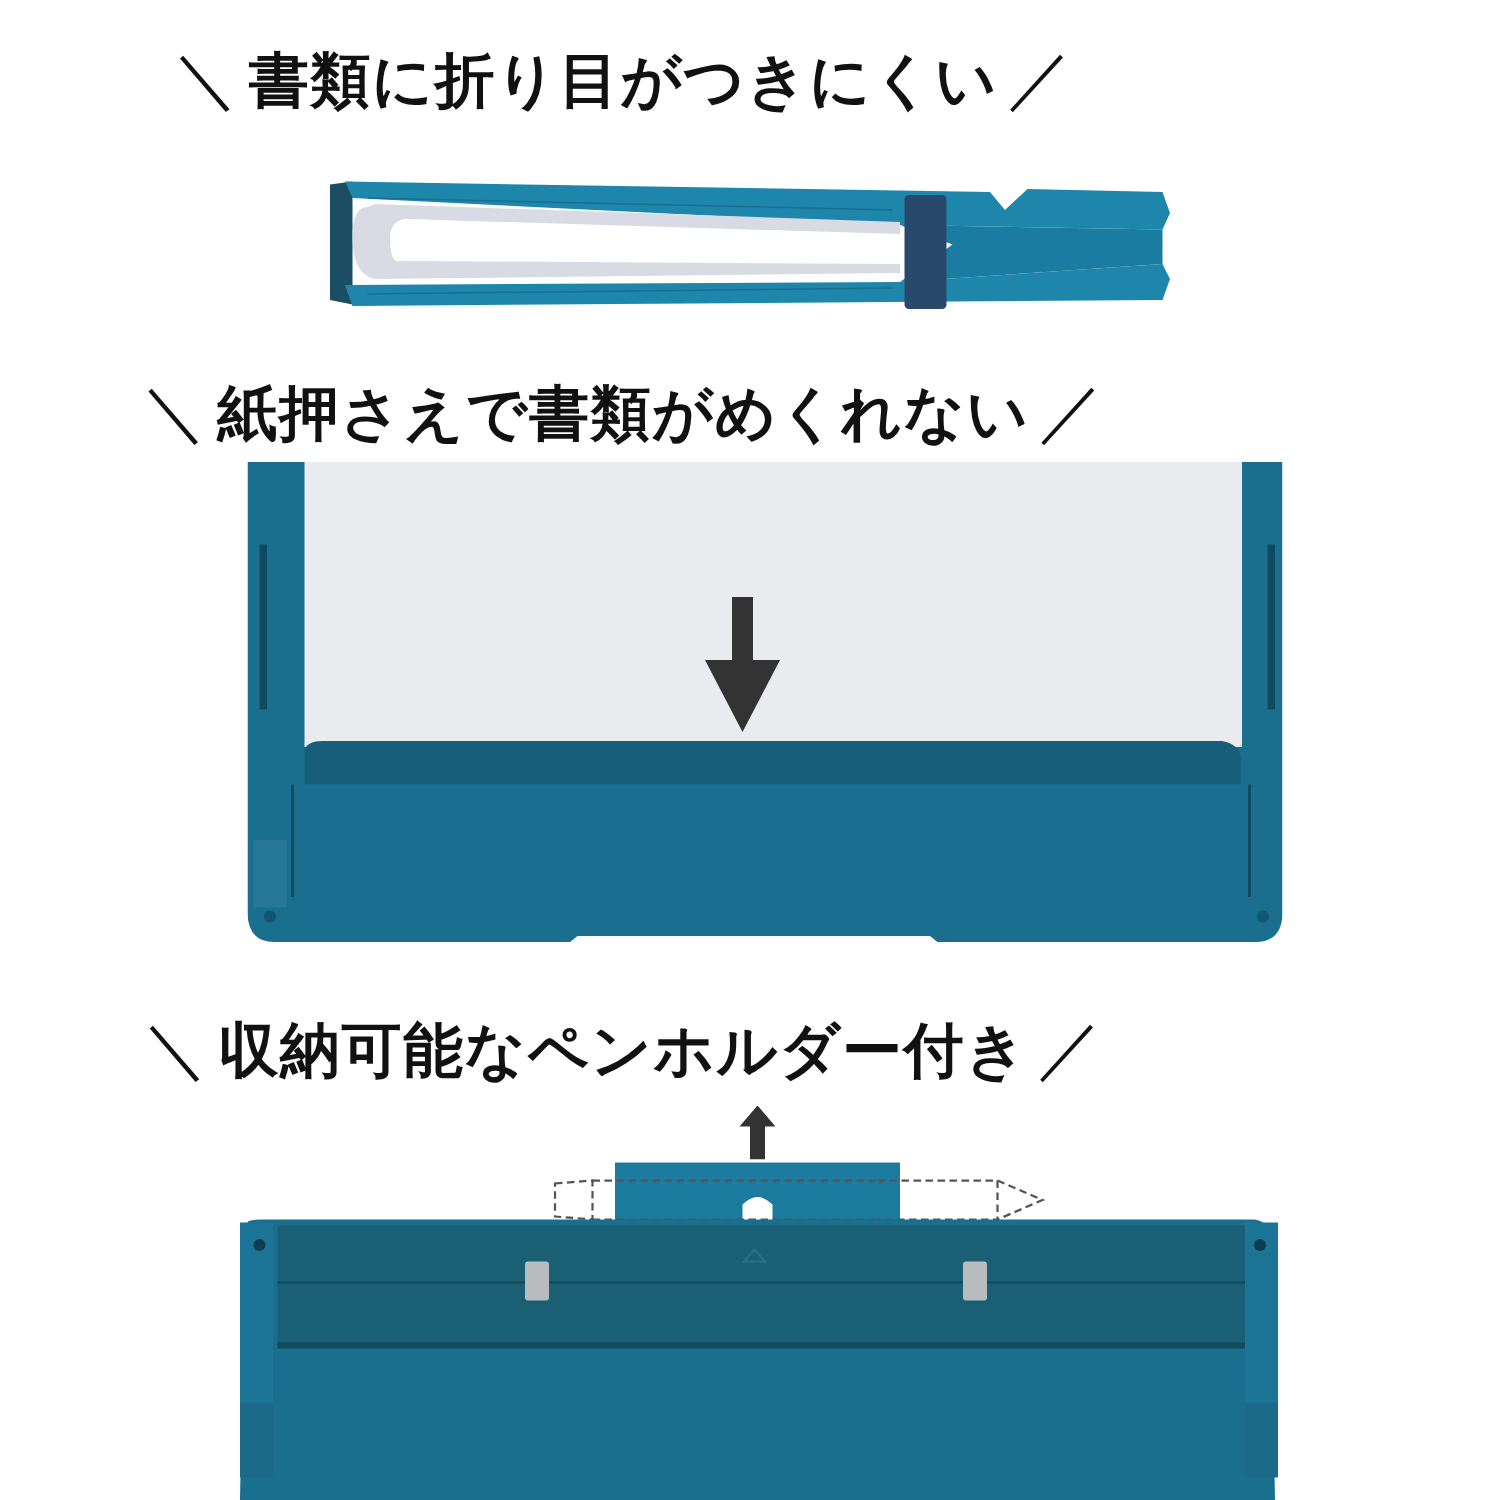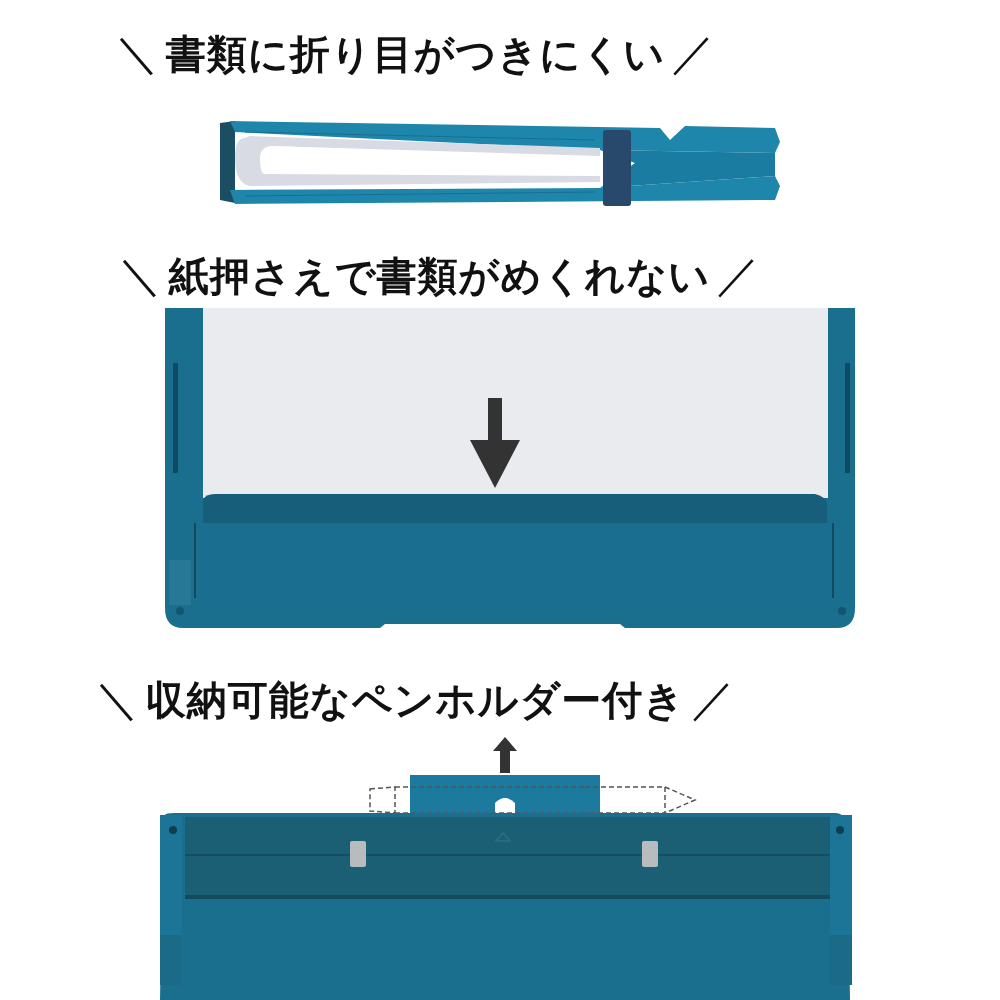--- a/index.html
+++ b/index.html
@@ -30,21 +30,21 @@
     <path d="M30 20 Q20 20 20 40 Q20 65 35 68 L385 64 L385 56 L50 56 Q45 56 45 40 Q45 30 55 28 L385 40 L385 30 L35 18 Z" fill="#d8dbe4"></path>
     <path d="M55 28 L385 38 L385 58 L55 56 Q45 50 45 42 Q45 30 55 28 Z" fill="#fff"></path>
 
     <line x1="30" y1="14" x2="380" y2="22" stroke="#176f90" stroke-width="1"></line>
     <line x1="30" y1="78" x2="380" y2="74" stroke="#176f90" stroke-width="1"></line>
 
     <rect x="388" y="12" width="28" height="76" rx="3" fill="#28496b"></rect>
   </svg>
 </div>
 
-<div class="heading" style="top:250px;padding-left:24px;">
+<div class="heading" style="top:250px;">
   <span class="slash">＼</span><span>紙押さえで書類がめくれない</span><span class="slash">／</span>
 </div>
 
 <div class="abs" style="left:165px;top:308px;width:690px;height:328px;">
   <svg width="690" height="328" viewBox="0 0 690 328">
 
     <path d="M0 0 L690 0 L690 300 Q690 320 672 320 L460 320 L455 316 L220 316 L215 320 L18 320 Q0 320 0 300 Z" fill="#1a6e8e"></path>
 
     <rect x="38" y="0" width="625" height="190" fill="#e9ebef"></rect>
 

